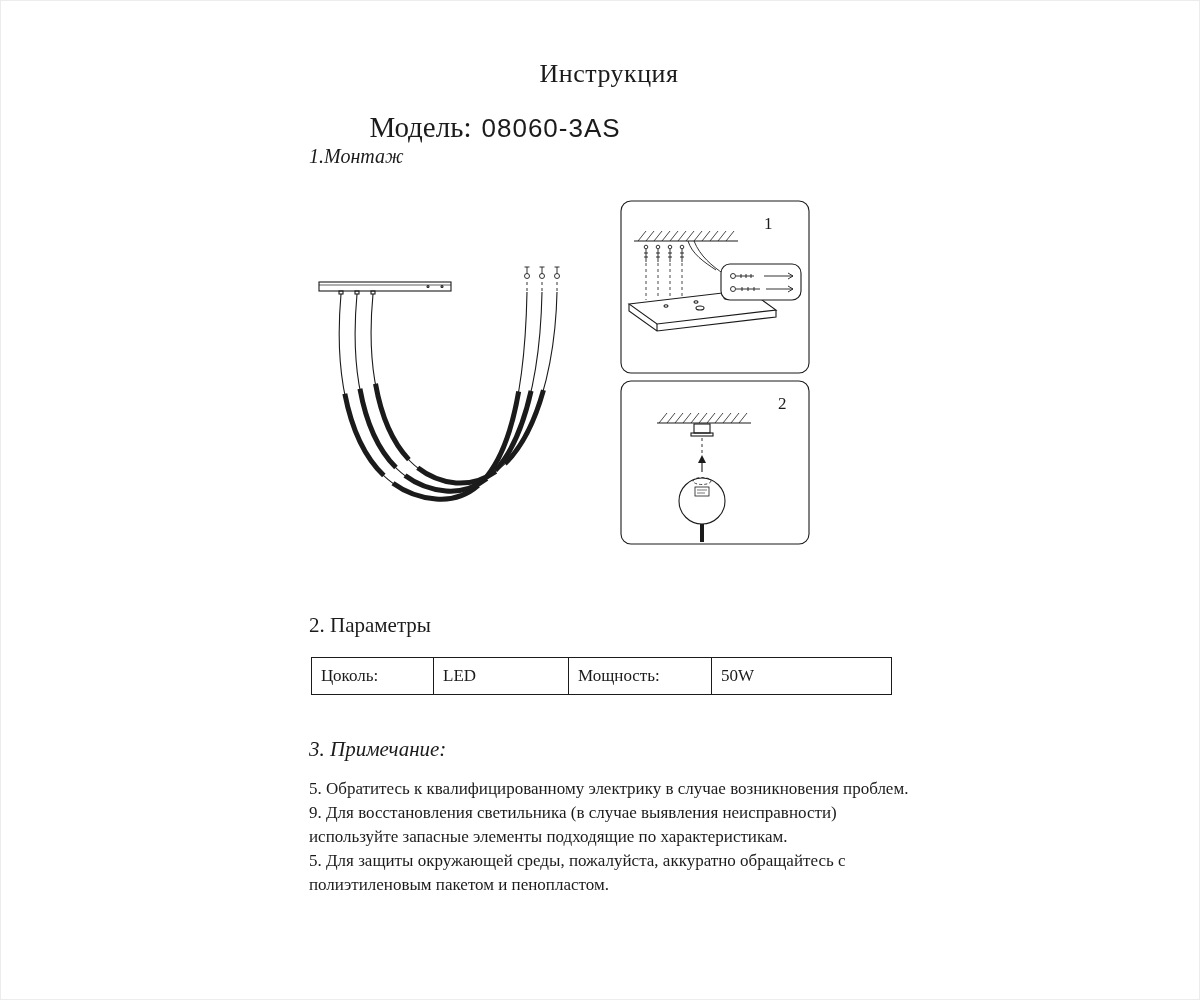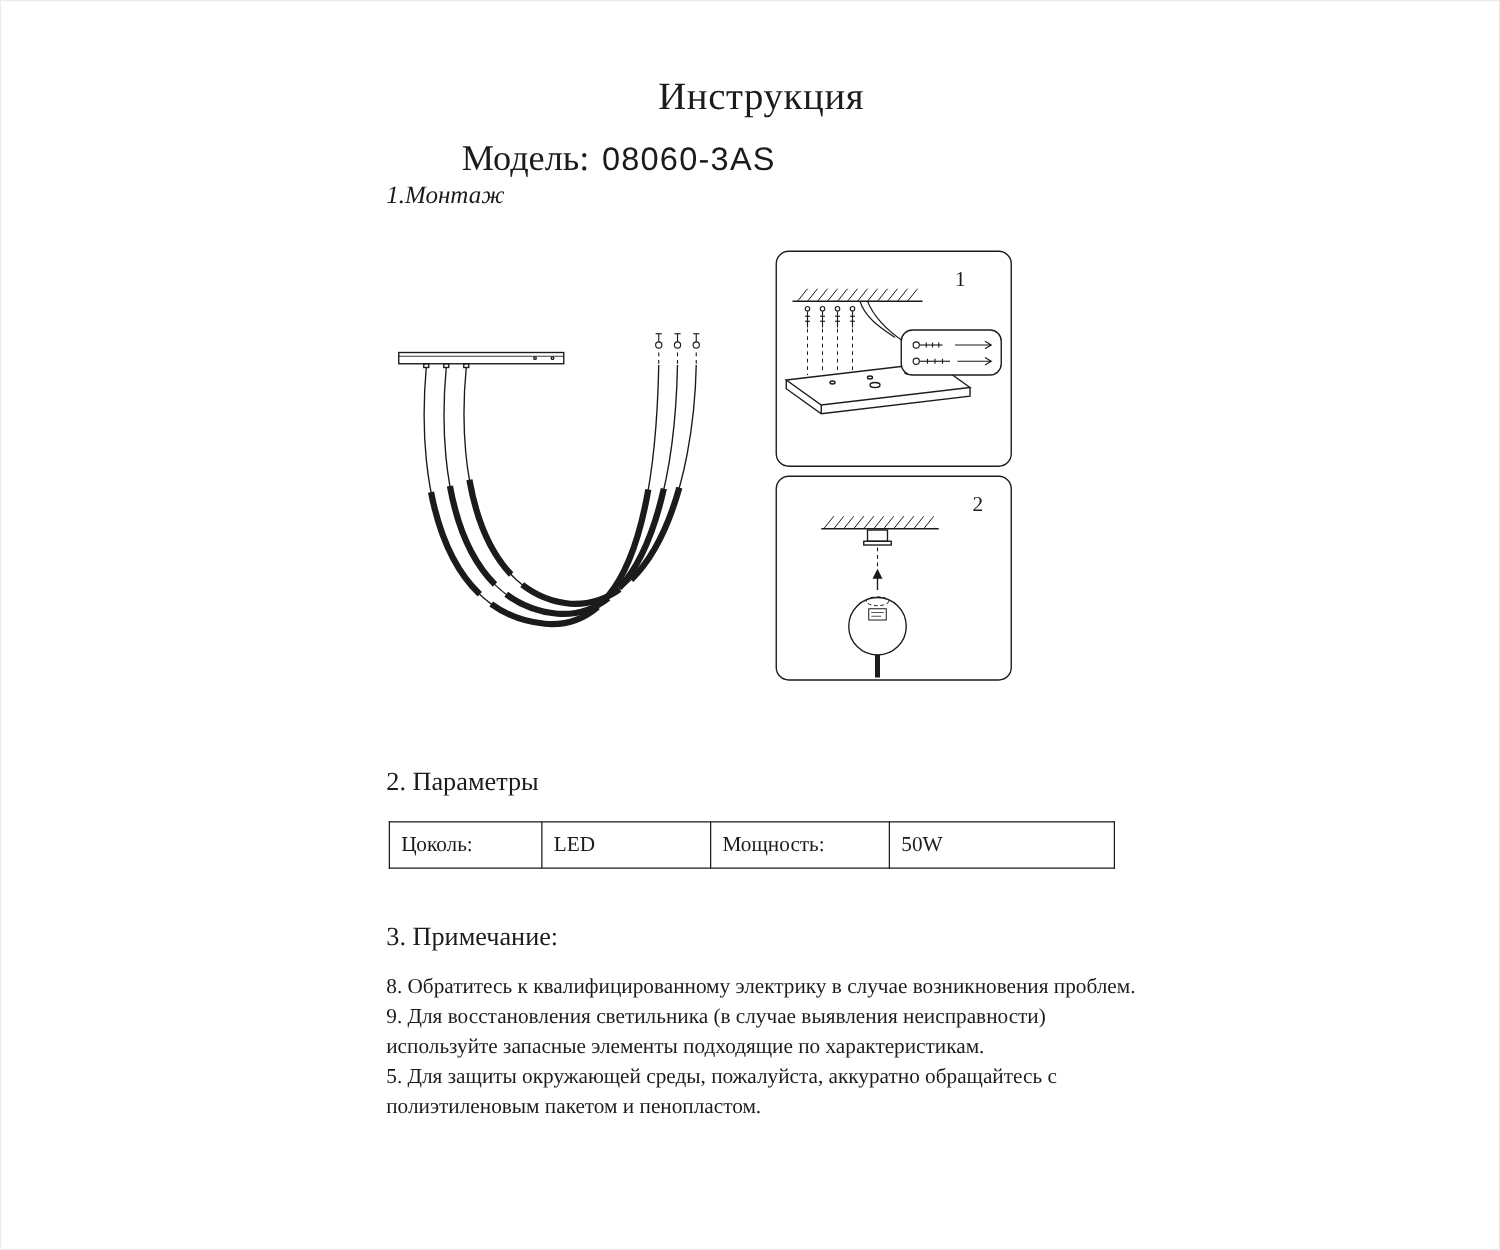--- a/index.html
+++ b/index.html
@@ -11,33 +11,33 @@
   }
   .page {
     position: relative;
     width: 1200px; height: 1000px;
     background: #ffffff;
     overflow: hidden;
     border: 1px solid #ececec;
   }
   .title {
     position: absolute; top: 58px; left: 0; width: 1200px;
-    text-align: center; font-size: 31px; letter-spacing: 0.5px; padding-left: 16px;
+    text-align: center; font-size: 26px; letter-spacing: 0.5px; padding-left: 16px;
   }
   .model-line {
     position: absolute; top: 110px; left: 0; width: 988px;
     text-align: center; font-size: 29px;
   }
   .model-value {
     font-family: "Liberation Sans", sans-serif;
     font-size: 26px; letter-spacing: 1px; margin-left: 10px;
   }
   .h-montage { position: absolute; left: 308px; top: 144px; font-size: 20px; font-style: italic; }
   .h-params  { position: absolute; left: 308px; top: 612px; font-size: 21px; }
-  .h-notes   { position: absolute; left: 308px; top: 736px; font-size: 21px; }
+  .h-notes   { position: absolute; left: 308px; top: 736px; font-size: 21px; font-style: italic; }
   .diagram-svg { position: absolute; left: 295px; top: 195px; }
   .params-table {
     position: absolute; left: 310px; top: 656px;
     border-collapse: collapse; font-size: 17px;
     table-layout: fixed; width: 580px;
   }
   .params-table td {
     border: 1px solid #1b1b1b;
     height: 37px; padding: 0 9px; vertical-align: middle;
     overflow: hidden; white-space: nowrap;
@@ -191,18 +191,18 @@
         <td class="col2">LED</td>
         <td class="col3">Мощность:</td>
         <td class="col4">50W</td>
       </tr>
     </tbody>
   </table>
 
   <div class="h-notes">3. Примечание:</div>
 
   <div class="notes">
-    <div class="note">8. Обратитесь к квалифицированному электрику в случае возникновения проблем.</div>
+    <div class="note">5. Обратитесь к квалифицированному электрику в случае возникновения проблем.</div>
     <div class="note">9. Для восстановления светильника (в случае выявления неисправности) используйте запасные элементы подходящие по характеристикам.</div>
     <div class="note">5. Для защиты окружающей среды, пожалуйста, аккуратно обращайтесь с полиэтиленовым пакетом и пенопластом.</div>
   </div>
 
 </div>
 
 </body></html>

